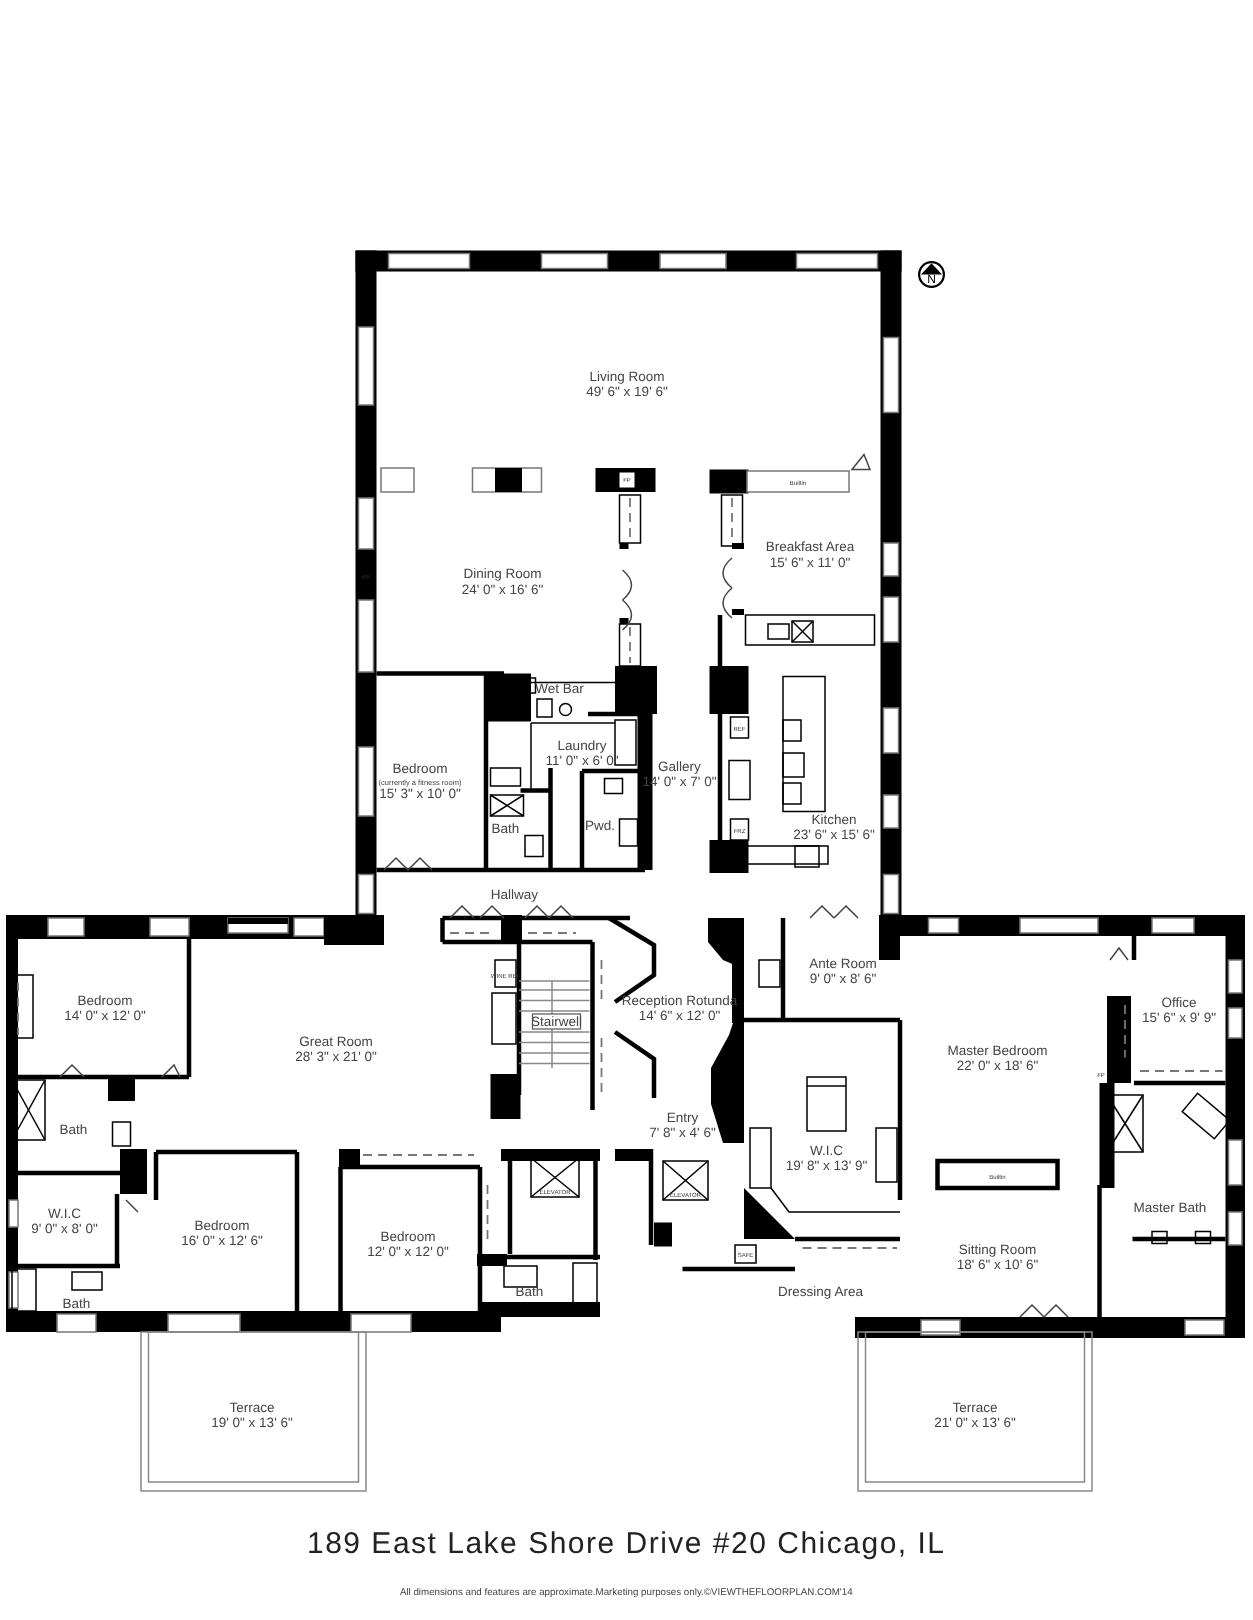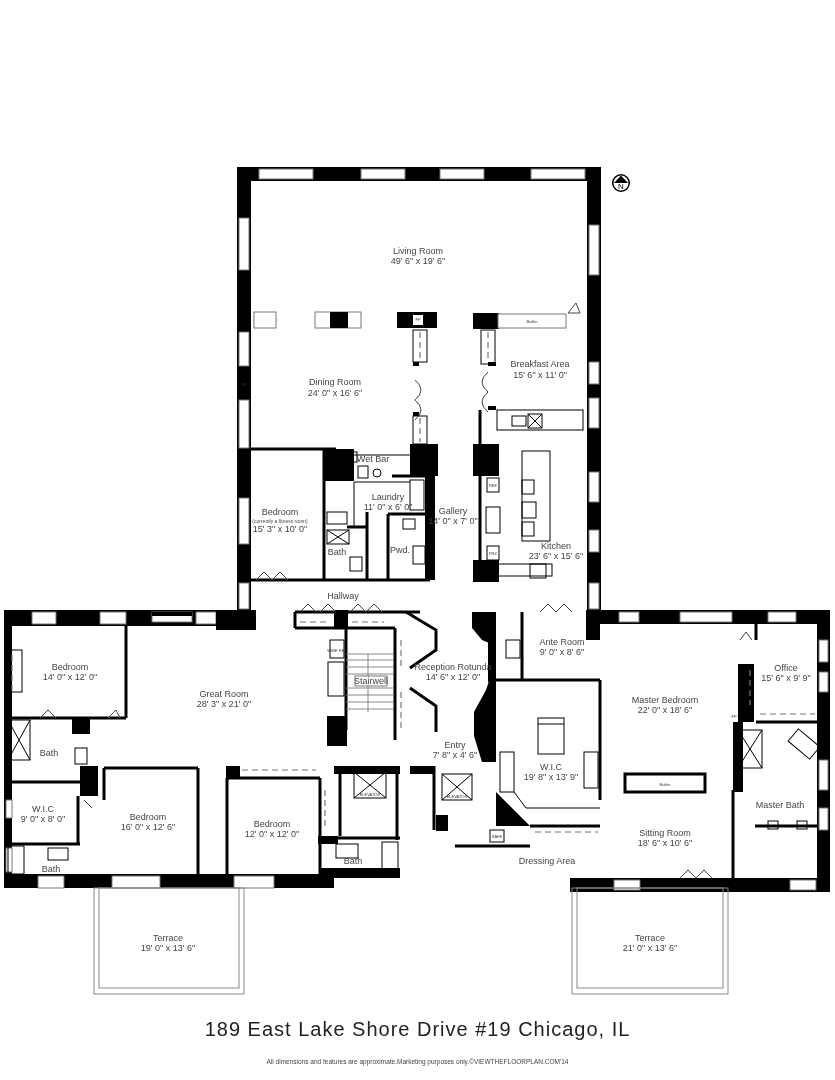--- a/index.html
+++ b/index.html
@@ -388,14 +388,14 @@
   </g>
 </svg>
 
 <svg class="north" viewBox="0 0 20 20">
   <circle cx="10" cy="10" r="9" fill="#000"></circle>
   <circle cx="10" cy="10" r="7.5" fill="#fff"></circle>
   <path d="M3,10 L10,2.5 L17,10 Z" fill="#000"></path>
   <text x="10" y="15.5" font-family="Liberation Sans, sans-serif" font-size="8" text-anchor="middle" fill="#000">N</text>
 </svg>
 
-<div class="title">189 East Lake Shore Drive #19 Chicago, IL</div>
+<div class="title">189 East Lake Shore Drive #20 Chicago, IL</div>
 <div class="disclaimer">All dimensions and features are approximate.Marketing purposes only.©VIEWTHEFLOORPLAN.COM'14</div>
 
 </body></html>

